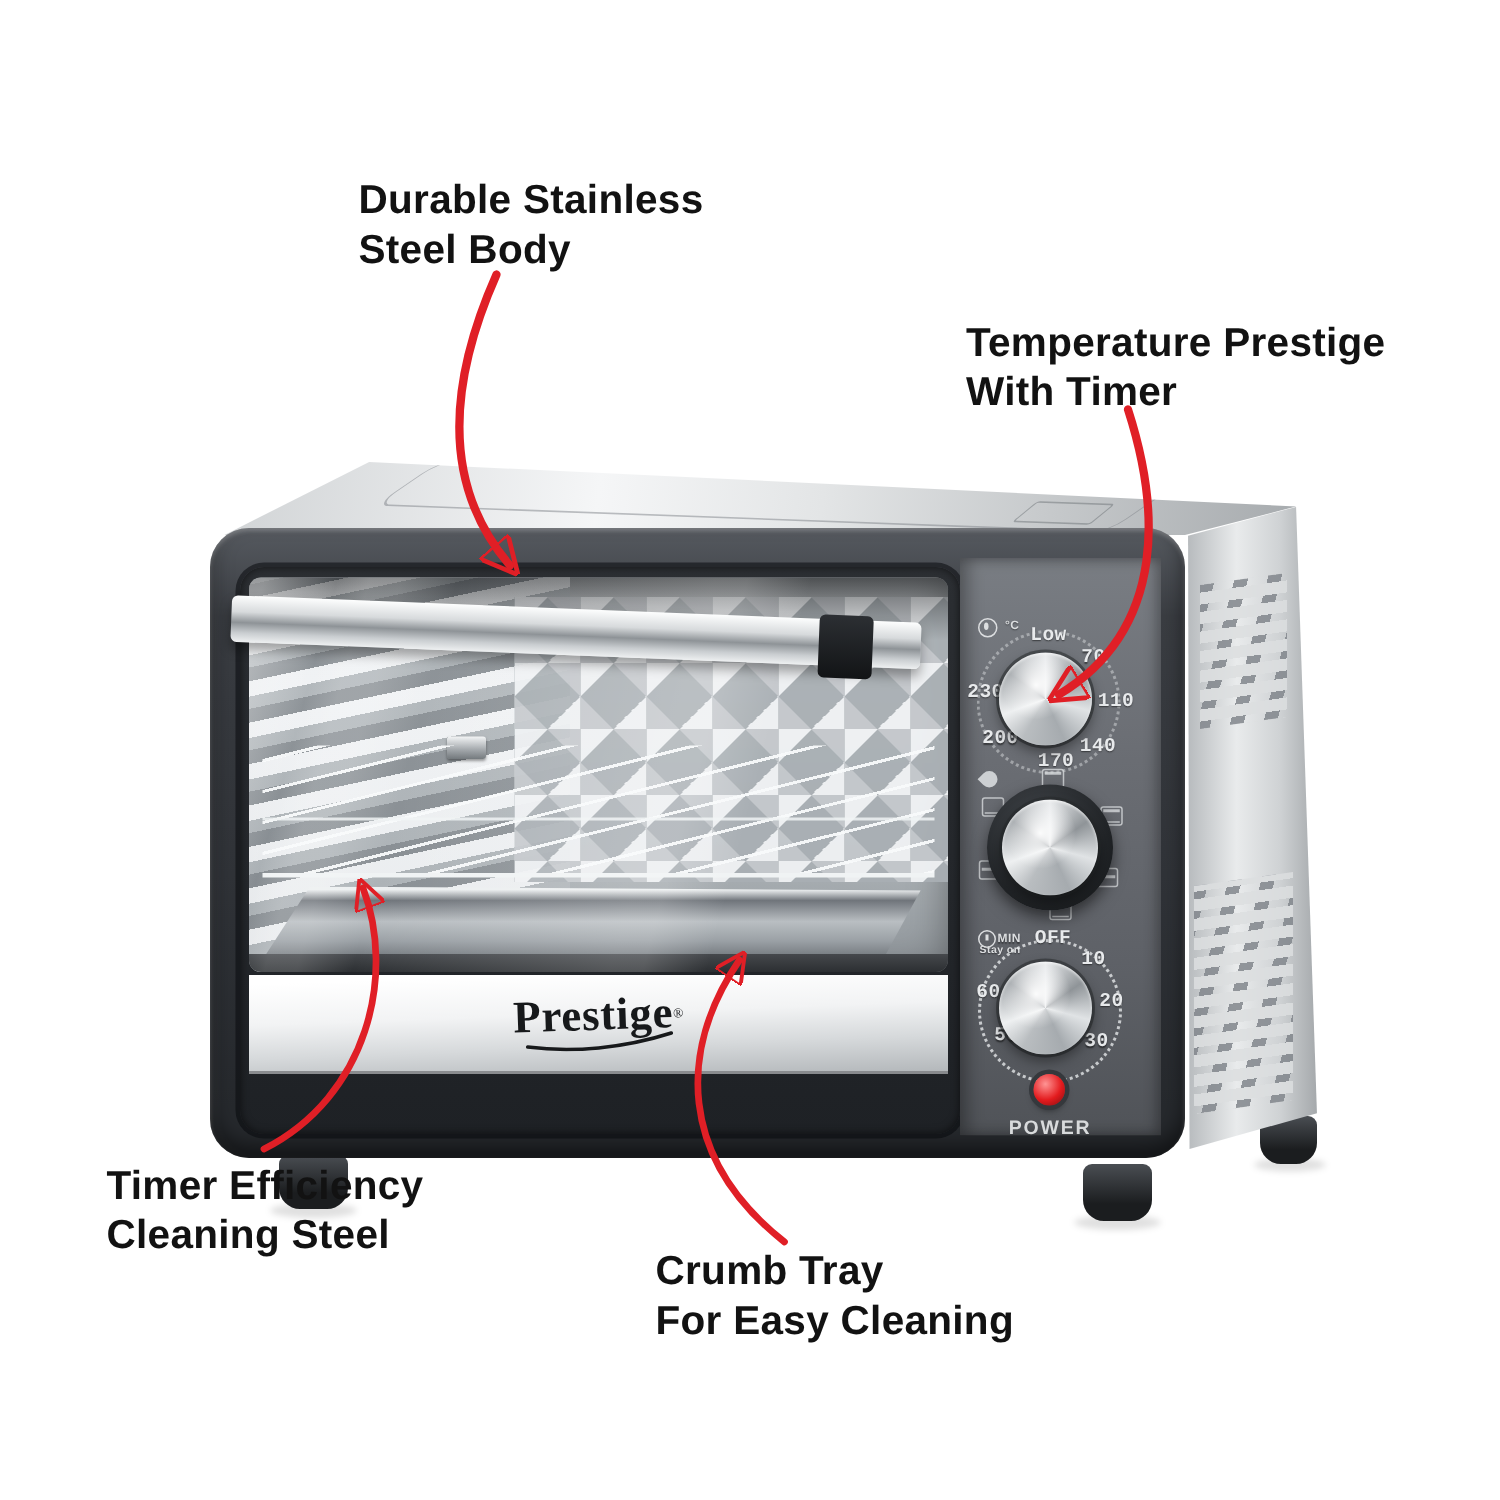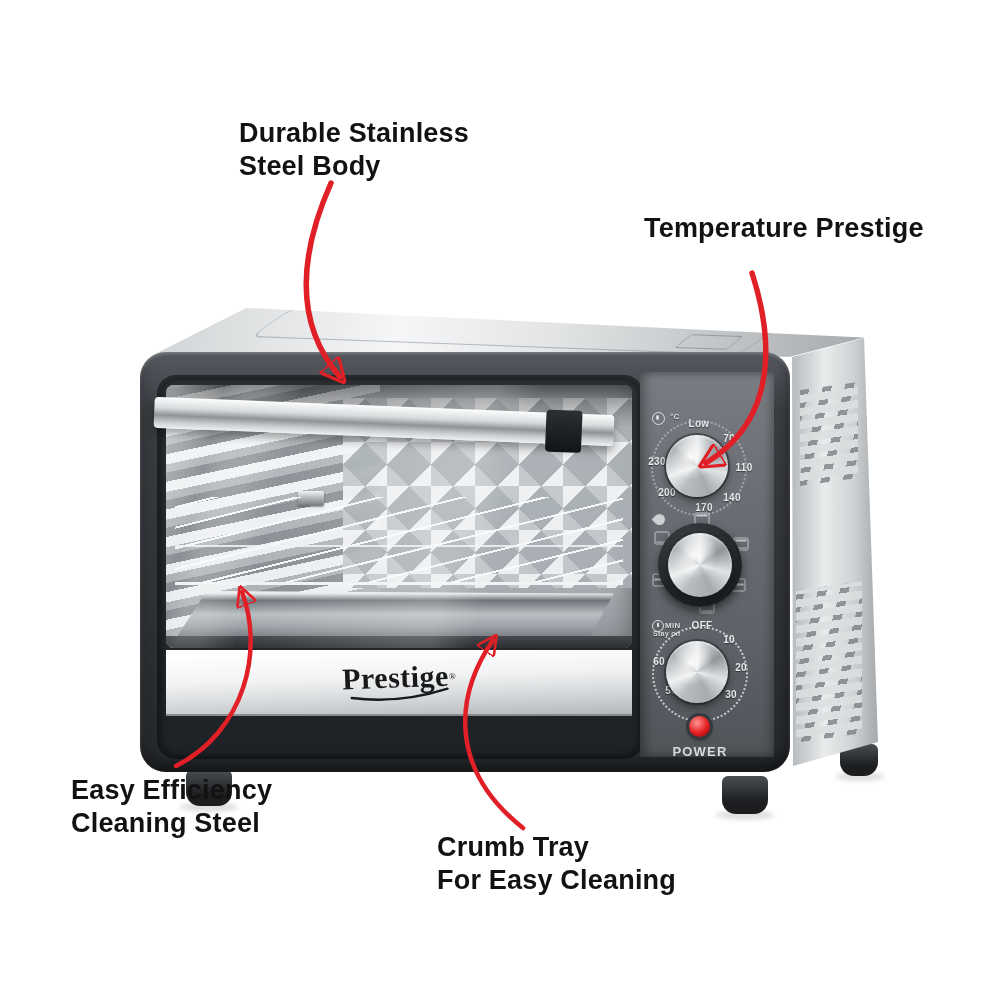--- a/index.html
+++ b/index.html
@@ -106,22 +106,22 @@
                inset 0 1px 2px rgba(255,255,255,.7);}
   .k-temp{left:26px;top:63px;width:62px;height:62px;}
   .k-timer{left:26px;top:269px;width:62px;height:62px;}
   .bezel{position:absolute;left:18px;top:151px;width:84px;height:84px;border-radius:50%;
     background:radial-gradient(circle at 40% 32%,#43474c,#212427 62%,#141618);
     box-shadow:0 5px 10px rgba(0,0,0,.5);}
   .k-func{left:10px;top:10px;width:64px;height:64px;}
   .ring{position:absolute;border-radius:50%;border:2px dotted rgba(238,240,242,.75);}
   .r-temp{left:11px;top:48px;width:92px;height:92px;opacity:.55;}
   .r-timer{left:12px;top:254px;width:92px;height:92px;}
-  .dlab{position:absolute;transform:translate(-50%,-50%);font-weight:bold;font-size:10px;
-    color:#e8eaec;letter-spacing:.3px;text-shadow:0 1px 1px rgba(0,0,0,.5);white-space:nowrap;}
+  .dlab{position:absolute;transform:translate(-50%,-50%);font-weight:bold;font-size:13px;
+    color:#e8eaec;letter-spacing:.3px;text-shadow:0 1px 1px rgba(0,0,0,.5);white-space:nowrap;font-family:Liberation Mono, monospace;}
   .plab{position:absolute;font-size:8px;font-weight:bold;color:#dcdee0;letter-spacing:.3px;
     text-shadow:0 1px 1px rgba(0,0,0,.45);white-space:nowrap;}
   .ticon{position:absolute;left:12px;top:40px;width:11px;height:11px;border-radius:50%;
     border:1.5px solid #dcdee0;}
   .ticon::after{content:"";position:absolute;left:3px;top:2px;width:3px;height:5px;border-radius:50%;
     background:#dcdee0;}
   .flame{position:absolute;left:14px;top:142px;width:11px;height:11px;background:#d8dbde;
     border-radius:0 50% 50% 50%;transform:rotate(-45deg);opacity:.9;}
   .clockicon{position:absolute;left:12px;top:248px;width:10px;height:10px;border-radius:50%;
     border:1.5px solid #dcdee0;}
@@ -146,23 +146,24 @@
 <body>
 
 <div class="canvas">
 
   <div class="callout" style="left:239px;top:117px;">
     <div>Durable Stainless</div>
     <div>Steel Body</div>
   </div>
   <div class="callout" style="left:644px;top:212px;">
     <div>Temperature Prestige</div>
+    <div>With Timer</div>
   </div>
   <div class="callout" style="left:71px;top:774px;">
-    <div>Easy Efficiency</div>
+    <div>Timer Efficiency</div>
     <div>Cleaning Steel</div>
   </div>
   <div class="callout" style="left:437px;top:831px;">
     <div>Crumb Tray</div>
     <div>For Easy Cleaning</div>
   </div>
 
   <div class="abs oven-top">
     <div class="top-inset"></div>
     <div class="top-mark"></div>

